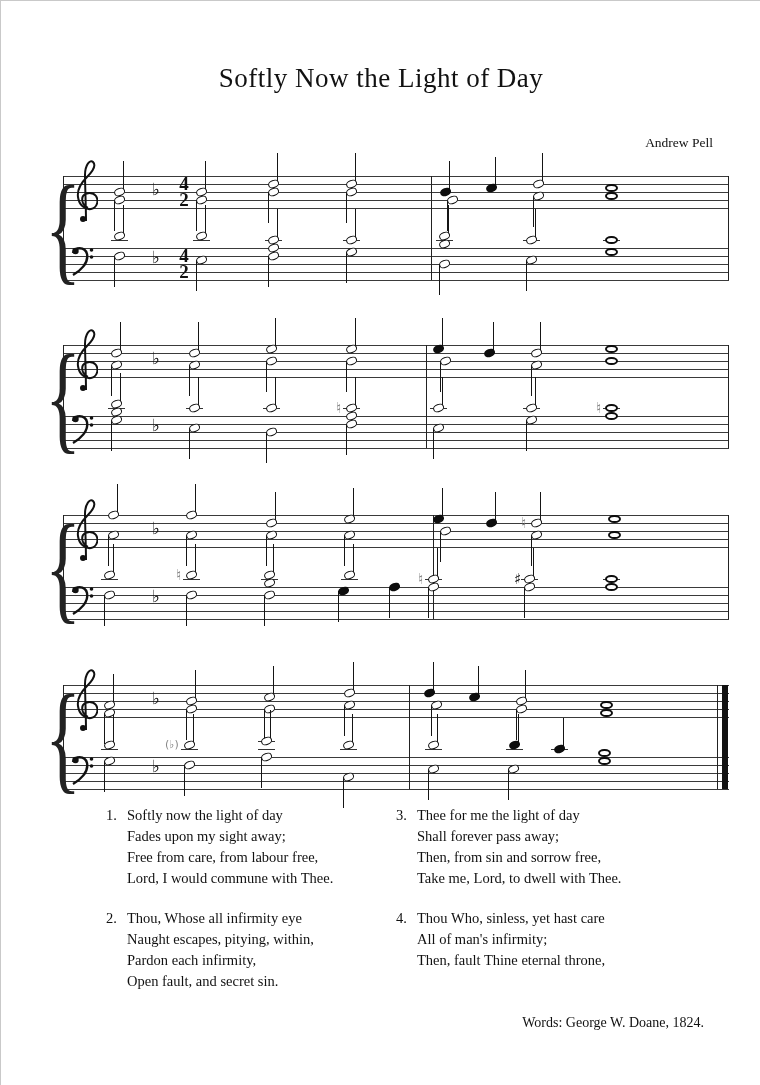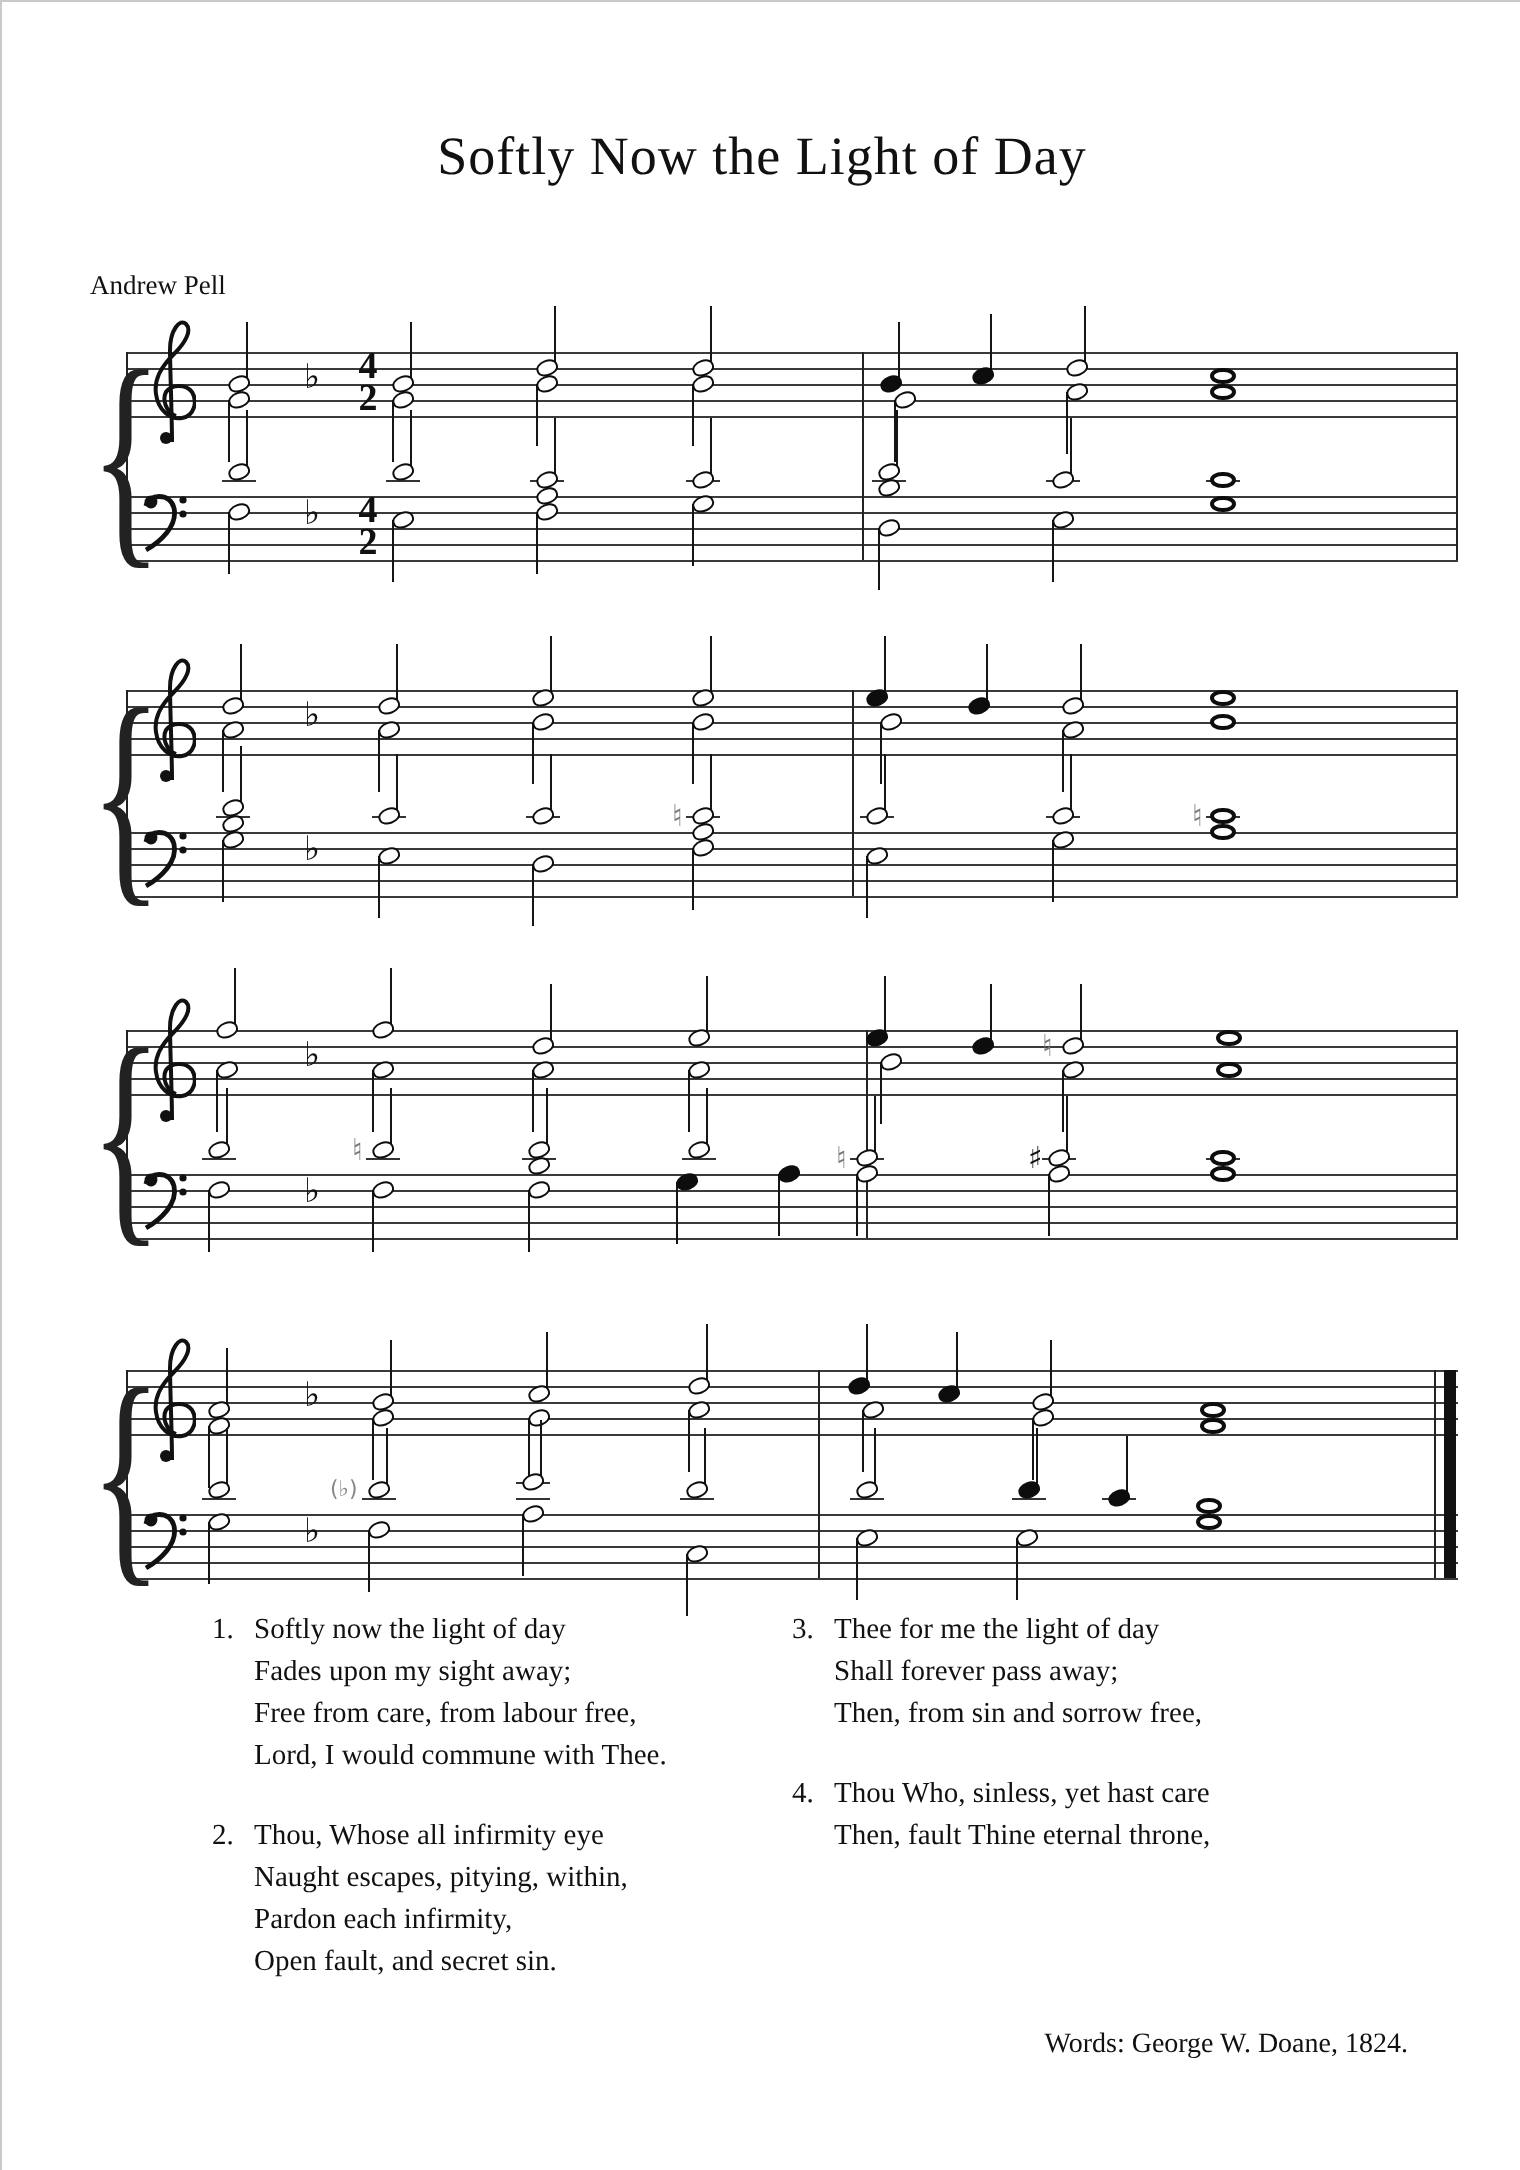--- a/index.html
+++ b/index.html
@@ -2,21 +2,21 @@
 <html><head>
 <meta charset="utf-8">
 <style>
   html,body{margin:0;padding:0;background:#e8e8e8;}
   .page{position:relative;width:760px;height:1085px;background:#ffffff;margin:0 auto;
         border:1px solid #c9c9c9;overflow:hidden;
         font-family:"Liberation Serif","DejaVu Serif",serif;color:#111;}
   .abs{position:absolute;}
   .title{top:62px;left:0;width:760px;text-align:center;font-size:27px;letter-spacing:.5px;}
   .dedication{top:108px;left:0;width:760px;text-align:center;font-style:italic;font-size:14px;color:#222;}
-  .composer{top:134px;left:0;width:712px;font-size:13.5px;padding-left:44px;}
+  .composer{top:134px;left:0;width:712px;text-align:right;font-size:13.5px;}
   
   .sline{position:absolute;height:1px;background:#3a3a3a;}
   .bar{position:absolute;width:1.2px;background:#222;}
   .barthick{position:absolute;width:6px;background:#111;}
   .stem{position:absolute;width:1.3px;background:#151515;}
   .ledger{position:absolute;width:17px;height:1.2px;background:#333;}
   .nh{position:absolute;box-sizing:border-box;}
   .nh.h{width:11px;height:7.5px;border:1.7px solid #0d0d0d;border-radius:55% 55% 55% 55%/50%;
         background:#fff;transform:rotate(-21deg);}
   .nh.q{width:11px;height:7.5px;background:#0d0d0d;border-radius:55% 55% 55% 55%/50%;
@@ -441,25 +441,27 @@
     </div>
   </div>
 
   <div class="lyrics-col col2">
     <div class="verse">
       <span class="vnum">3.</span>
       <div>
         <div>Thee for me the light of day</div>
         <div>Shall forever pass away;</div>
         <div>Then, from sin and sorrow free,</div>
+        <div>Take me, Lord, to dwell with Thee.</div>
       </div>
     </div>
     <div class="verse">
       <span class="vnum">4.</span>
       <div>
         <div>Thou Who, sinless, yet hast care</div>
+        <div>All of man's infirmity;</div>
         <div>Then, fault Thine eternal throne,</div>
       </div>
     </div>
   </div>
 
   <div class="abs footer">Words: George W. Doane, 1824.</div>
 </div>
 
 </body></html>

